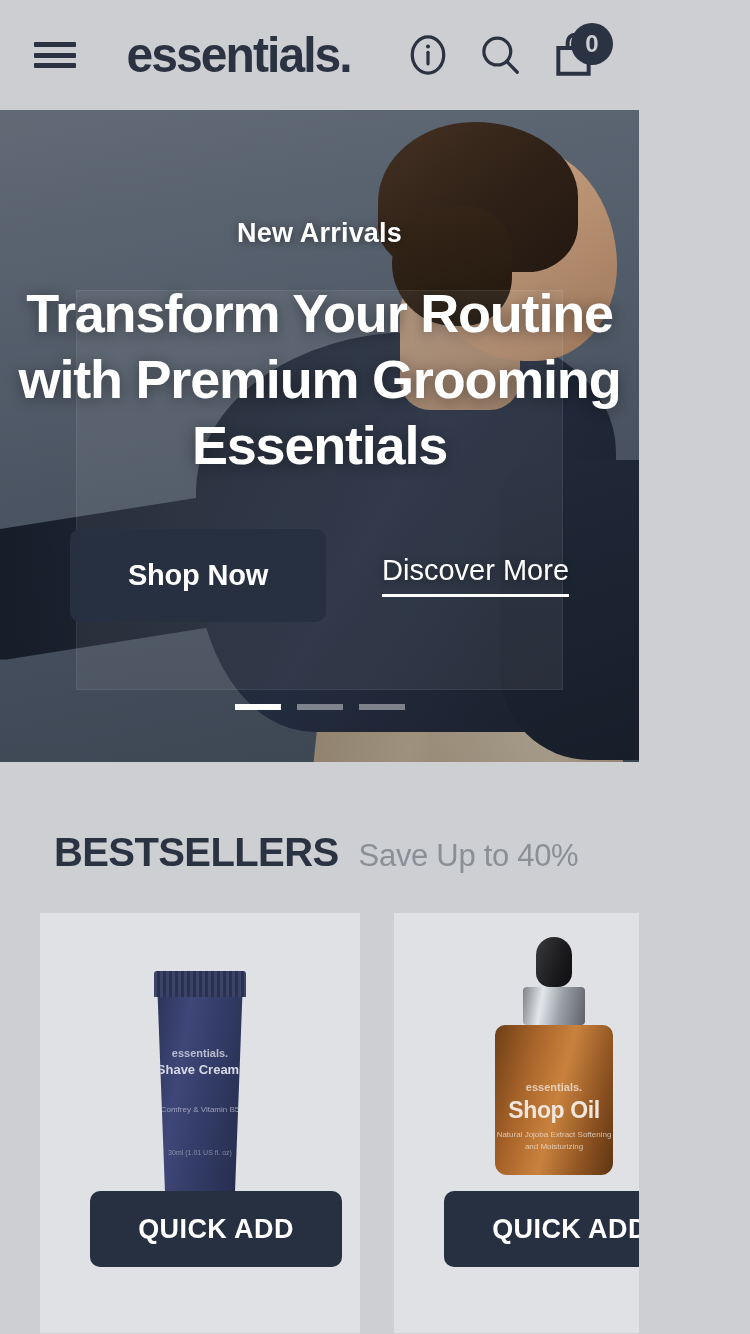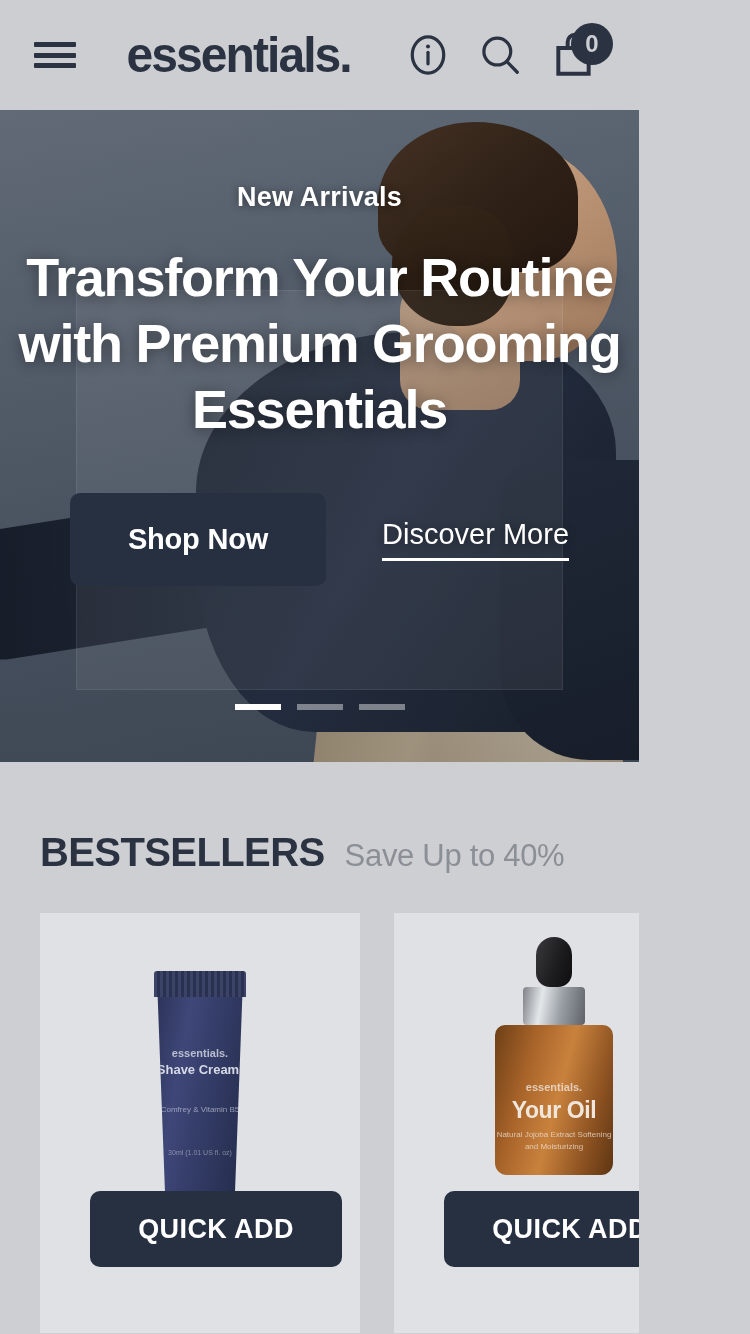--- a/index.html
+++ b/index.html
@@ -122,21 +122,21 @@
   }
   .hero-shade { position:absolute; inset:0; background:linear-gradient(180deg,rgba(20,26,36,.10) 0%,rgba(20,26,36,.18) 45%,rgba(20,26,36,.26) 100%); }
   .hero-frame {
     position:absolute; left:76px; top:180px; right:76px; bottom:72px;
     background:rgba(235,238,243,.07);
     border:1px solid rgba(255,255,255,.07);
   }
   .hero-content {
     position:absolute; left:0; right:0; top:0; bottom:0;
     display:flex; flex-direction:column; align-items:center;
-    padding-top:72px;
+    padding-top:108px;
     text-align:center;
   }
   .eyebrow {
     color:#ffffff; font-size:27px; font-weight:bold;
     letter-spacing:.2px; margin-bottom:32px;
     text-shadow:0 1px 8px rgba(0,0,0,.45);
   }
   .hero-title {
     color:#ffffff; font-size:54px; font-weight:bold;
     line-height:1.22; letter-spacing:-1.2px;
@@ -168,20 +168,21 @@
 
   
   .section { padding:0 40px; }
   .section-head {
     display:flex; align-items:baseline; gap:20px;
     padding-top:68px; padding-bottom:38px;
   }
   .section-title {
     font-size:40px; font-weight:bold; color:#2b3343;
     letter-spacing:-.6px;
+    margin-left:14px;
   }
   .section-sub { font-size:31px; color:#8b8f96; letter-spacing:-.3px; }
 
   .grid { display:flex; gap:34px; }
   .card {
     width:320px; flex:0 0 320px;
     background:#dfe1e5;
     position:relative;
     height:420px;
     overflow:hidden;
@@ -346,21 +347,21 @@
         <button class="quick-add">QUICK ADD</button>
       </div>
 
       <div class="card">
         <div class="prod-stage">
           <div class="bottle">
             <div class="drop-bulb"></div>
             <div class="drop-collar"></div>
             <div class="bottle-body">
               <div class="b-brand">essentials.</div>
-              <div class="b-name">Your Oil</div>
+              <div class="b-name">Shop Oil</div>
               <div class="b-desc">Natural Jojoba Extract
 Softening and Moisturizing</div>
             </div>
           </div>
         </div>
         <button class="quick-add">QUICK ADD</button>
       </div>
 
     </div>
   </div>

